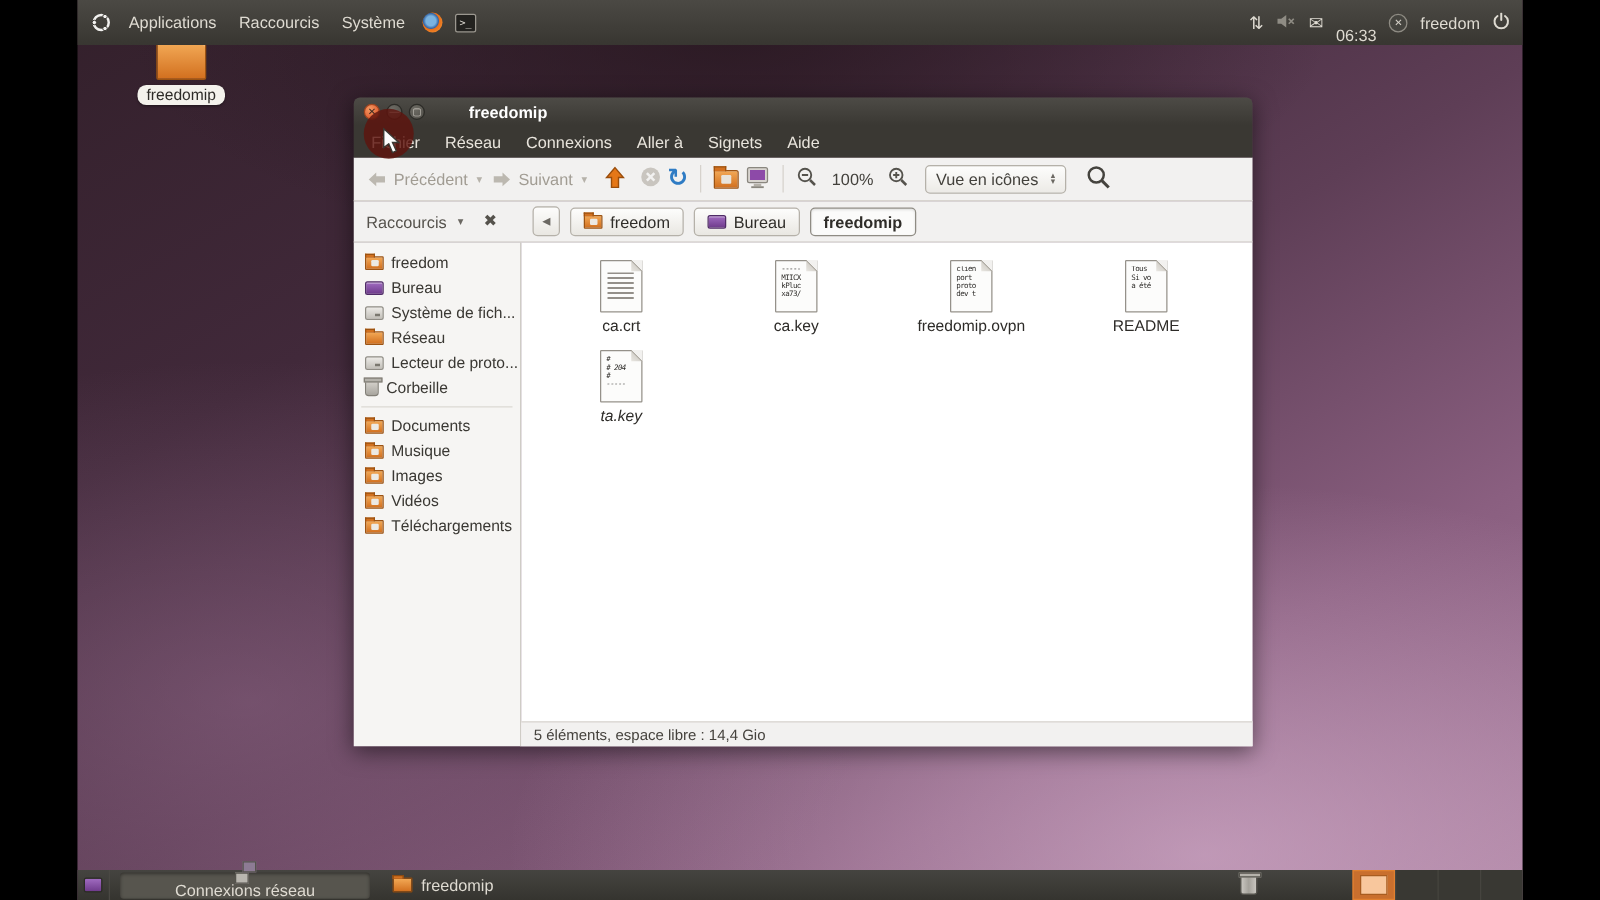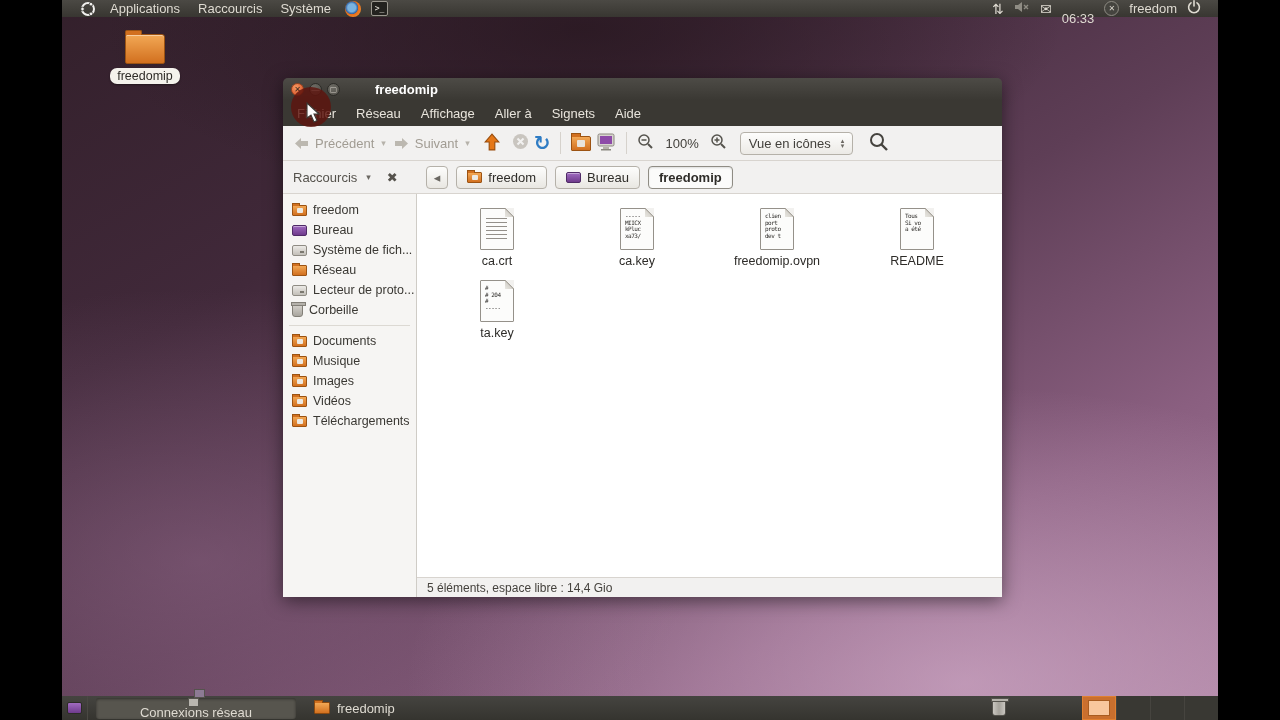--- a/index.html
+++ b/index.html
@@ -8,23 +8,23 @@
            font-family:"Liberation Sans","DejaVu Sans",sans-serif; }
   .desktop { position:absolute; left:62px; top:0; width:1156px; height:720px;
     background:
       radial-gradient(ellipse 900px 480px at 78% 95%, rgba(225,188,216,.55), transparent 62%),
       radial-gradient(ellipse 760px 420px at 12% 78%, rgba(152,110,144,.45), transparent 65%),
       radial-gradient(ellipse 800px 300px at 45% 4%, rgba(38,22,30,.75), transparent 60%),
       linear-gradient(150deg,#33202b 0%,#41293a 28%,#5e3e56 52%,#8a5f80 76%,#a77d9d 100%);
   }
 
   
-  .top-panel { position:absolute; top:0; left:0; width:100%; height:17px;
+  .top-panel { position:absolute; top:0; left:0; width:100%; height:36px;
     background:linear-gradient(#4b4944,#383631); display:flex; align-items:center;
-    color:#dfdbd2; font-size:13px; padding:0 13px; z-index:40; }
+    color:#dfdbd2; font-size:13px; padding:0 6px; z-index:40; }
   .pmenu { padding:0 9px; line-height:24px; cursor:default; }
   .p-ico { display:inline-flex; align-items:center; justify-content:center; margin:0 5px; }
   .p-right { margin-left:auto; display:flex; align-items:center; gap:10px; padding-right:4px; }
   .clock { font-size:13px;margin-top:20px; }
   .uname { font-size:13px; }
   .ff-ico { width:16px; height:16px; border-radius:50%;
     background:radial-gradient(circle at 42% 42%, #7ab3e0 0 30%, #3465a4 46%, #e8701a 52%, #f59d3d 100%); }
   .term-ico { width:17px; height:15px; background:#23221f; border:1px solid #9b978f; border-radius:2px;
     color:#e8e4dc; font-size:8px; line-height:13px; text-align:center; font-family:"DejaVu Sans Mono",monospace; }
   .presence { width:15px; height:15px; border-radius:50%; background:#45443f; border:1px solid #8f8c84;
@@ -190,21 +190,21 @@
         <span class="wbtn close">✕</span>
         <span class="wbtn min">—</span>
         <span class="wbtn max">▢</span>
         <span class="wtitle">freedomip</span>
       </div>
 
       <div class="menubar">
         <div class="click-circle"></div>
         <span class="menu-item">Fichier</span>
         <span class="menu-item">Réseau</span>
-        <span class="menu-item">Affichage</span>
+        <span class="menu-item">Connexions</span>
         <span class="menu-item">Aller à</span>
         <span class="menu-item">Signets</span>
         <span class="menu-item">Aide</span>
         <span class="cursor">
           <svg width="16" height="22" viewBox="0 0 16 22">
             <path d="M2 1 L2 16 L6 13 L9 20 L12 18.6 L9 12 L14 12 Z" fill="#fdfdfd" stroke="#3a3833" stroke-width="1.1"></path>
           </svg>
         </span>
       </div>
 
@@ -390,21 +390,21 @@
             </div>
             <div class="fcell">
               <div class="ficon">
                 <div class="ptext">Tous
 Si vo
 a été</div>
               </div>
               <div class="fname">README</div>
             </div>
             <div style="width:100%; height:0;"></div>
-            <div class="fcell" style="margin-top:0;">
+            <div class="fcell" style="margin-top:0;font-style:italic;">
               <div class="ficon">
                 <div class="ptext">#
 # 204
 #
 -----</div>
               </div>
               <div class="fname">ta.key</div>
             </div>
           </div>
           <div class="statusbar">

